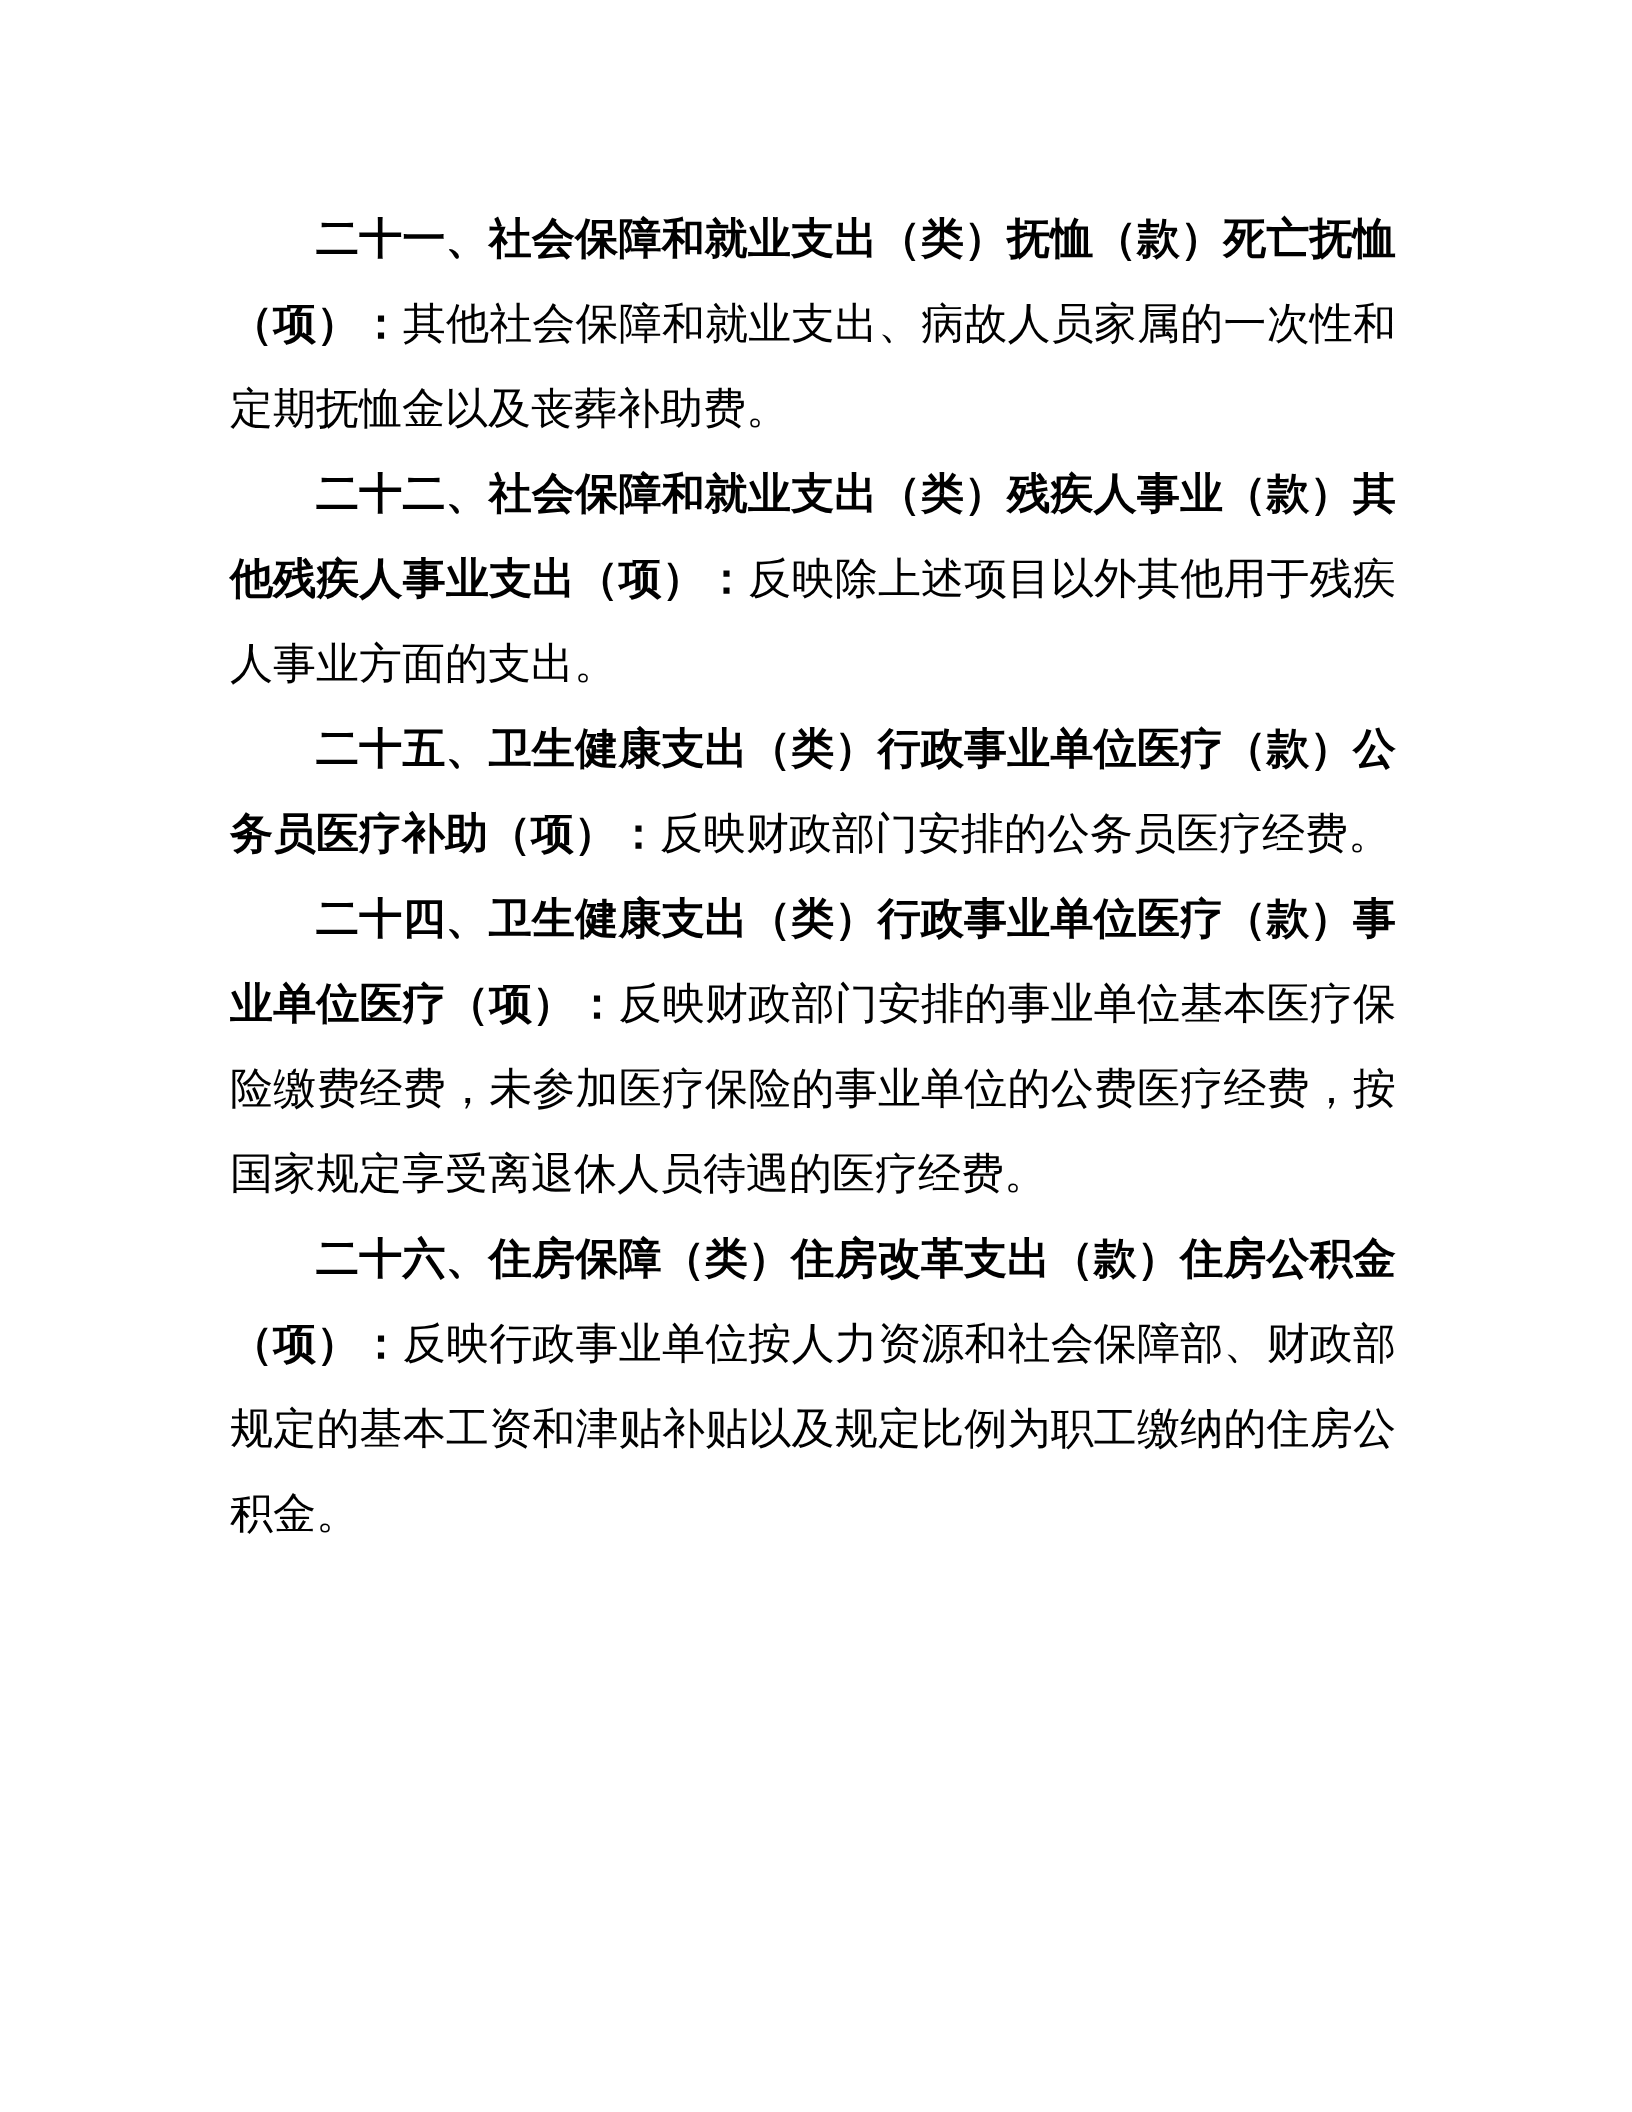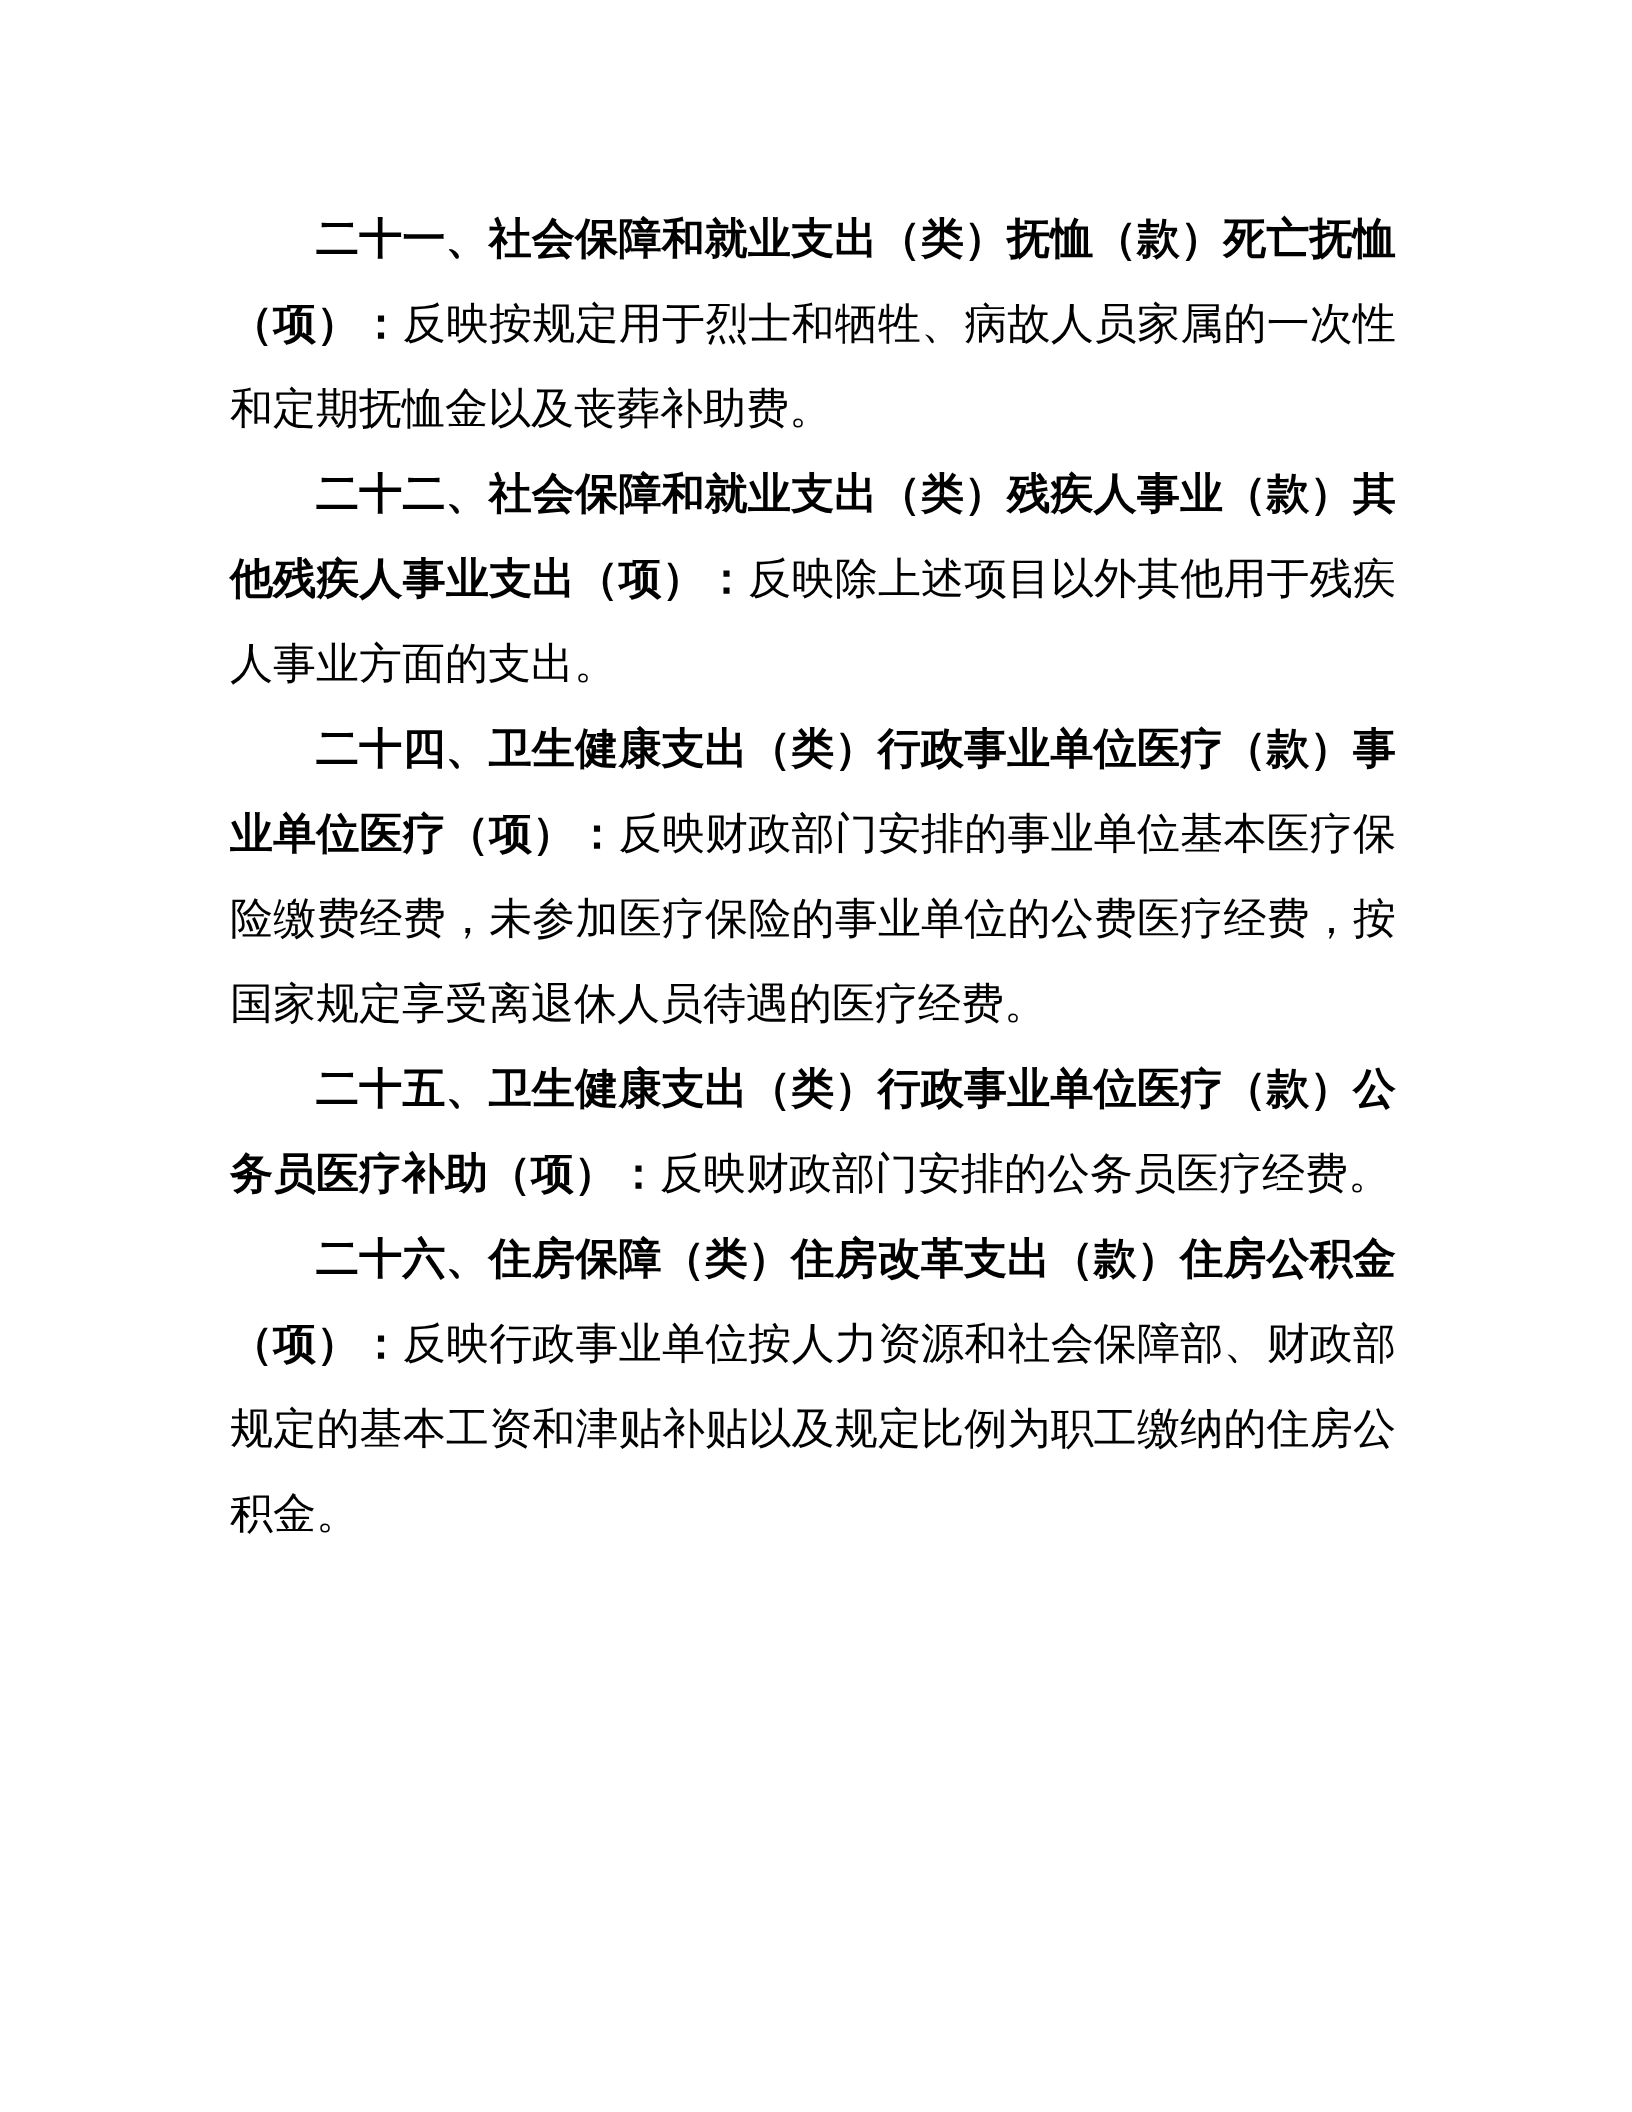--- a/index.html
+++ b/index.html
@@ -37,19 +37,19 @@
   .para-body {
     font-family: "Liberation Serif", "DejaVu Serif", serif;
     font-weight: 400;
   }
 </style>
 </head>
 <body>
 
 <div class="page">
   <div class="content">
-    <p class="para"><span class="para-heading">二十一、社会保障和就业支出（类）抚恤（款）死亡抚恤（项）：</span><span class="para-body">反映按规定用于烈士和牺牲、病故人员家属的一次性和定期抚恤金以及丧葬补助费。</span></p>
+    <p class="para"><span class="para-heading">二十一、社会保障和就业支出（类）抚恤（款）死亡抚恤（项）：</span><span class="para-body">其他社会保障和就业支出、病故人员家属的一次性和定期抚恤金以及丧葬补助费。</span></p>
     <p class="para"><span class="para-heading">二十二、社会保障和就业支出（类）残疾人事业（款）其他残疾人事业支出（项）：</span><span class="para-body">反映除上述项目以外其他用于残疾人事业方面的支出。</span></p>
+    <p class="para"><span class="para-heading">二十五、卫生健康支出（类）行政事业单位医疗（款）公务员医疗补助（项）：</span><span class="para-body">反映财政部门安排的公务员医疗经费。</span></p>
     <p class="para"><span class="para-heading">二十四、卫生健康支出（类）行政事业单位医疗（款）事业单位医疗（项）：</span><span class="para-body">反映财政部门安排的事业单位基本医疗保险缴费经费，未参加医疗保险的事业单位的公费医疗经费，按国家规定享受离退休人员待遇的医疗经费。</span></p>
-    <p class="para"><span class="para-heading">二十五、卫生健康支出（类）行政事业单位医疗（款）公务员医疗补助（项）：</span><span class="para-body">反映财政部门安排的公务员医疗经费。</span></p>
     <p class="para"><span class="para-heading">二十六、住房保障（类）住房改革支出（款）住房公积金（项）：</span><span class="para-body">反映行政事业单位按人力资源和社会保障部、财政部规定的基本工资和津贴补贴以及规定比例为职工缴纳的住房公积金。</span></p>
   </div>
 </div>
 
 </body></html>

